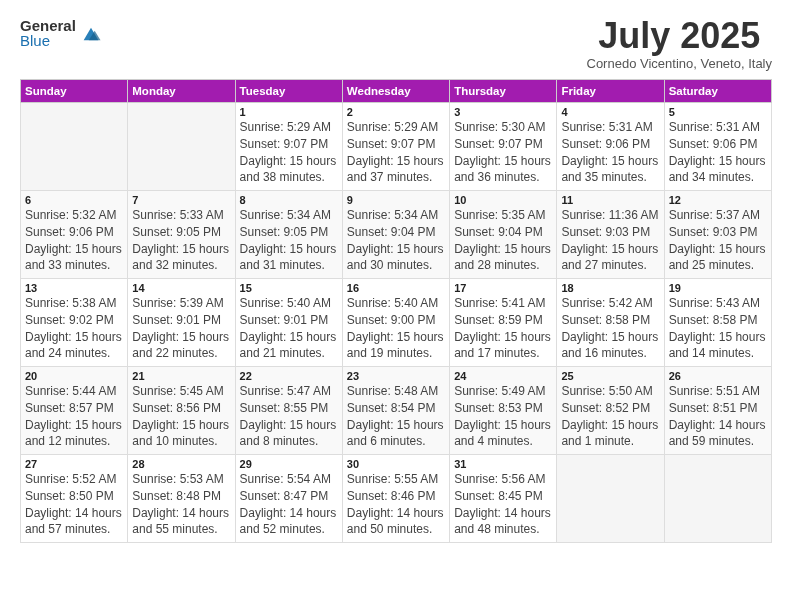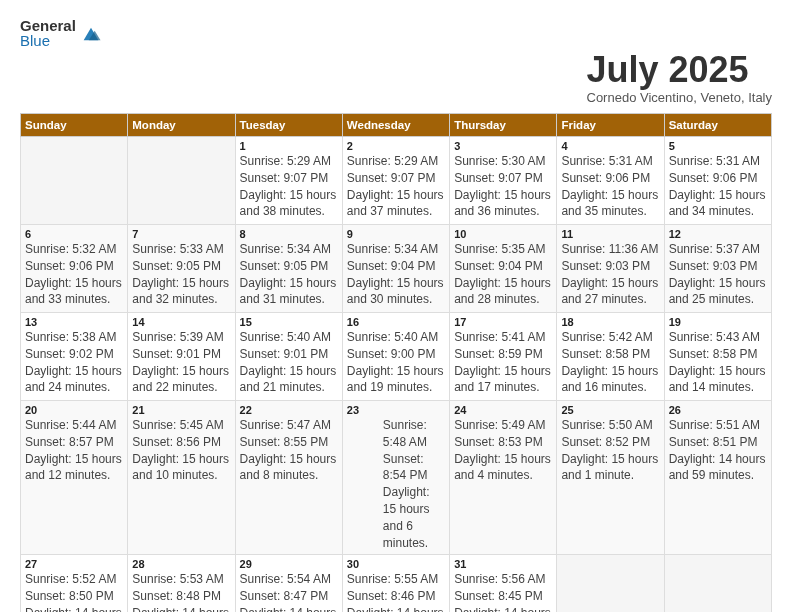--- a/index.html
+++ b/index.html
@@ -42,43 +42,42 @@
       font-size: 15px;
       font-weight: normal;
       color: #1a6faf;
     }
     .logo-icon {
       width: 22px;
       height: 22px;
       margin-left: 2px;
     }
     .title-section {
-      text-align: left;
-      margin-top: 34px;
+      text-align: center;
     }
     .month-title {
       font-size: 36px;
       font-weight: bold;
       color: #333;
       line-height: 1;
     }
     .subtitle {
       font-size: 13px;
       color: #555;
       margin-top: 2px;
     }
     .calendar {
       flex: 1;
       border: 1px solid #ccc;
       border-collapse: collapse;
       width: 100%;
       table-layout: fixed;
     }
     .calendar th {
-      background: #a16207;
+      background: #a21caf;
       color: #fff;
       font-size: 11.5px;
       font-weight: bold;
       padding: 5px 4px;
       text-align: left;
       border: 1px solid #ccc;
     }
     .calendar td {
       vertical-align: top;
       border: 1px solid #ddd;
@@ -302,21 +301,21 @@
           </td>
           <td>
             <span class="day-num">22</span>
             <div class="day-info" style="white-space: pre-line;">Sunrise: 5:47 AM
 Sunset: 8:55 PM
 Daylight: 15 hours
 and 8 minutes.</div>
           </td>
           <td>
             <span class="day-num">23</span>
-            <div class="day-info" style="white-space: pre-line; margin-left: 36px;">Sunrise: 5:48 AM
+            <div class="day-info" style="white-space: pre-line;">Sunrise: 5:48 AM
 Sunset: 8:54 PM
 Daylight: 15 hours
 and 6 minutes.</div>
           </td>
           <td>
             <span class="day-num">24</span>
             <div class="day-info" style="white-space: pre-line;">Sunrise: 5:49 AM
 Sunset: 8:53 PM
 Daylight: 15 hours
 and 4 minutes.</div>

